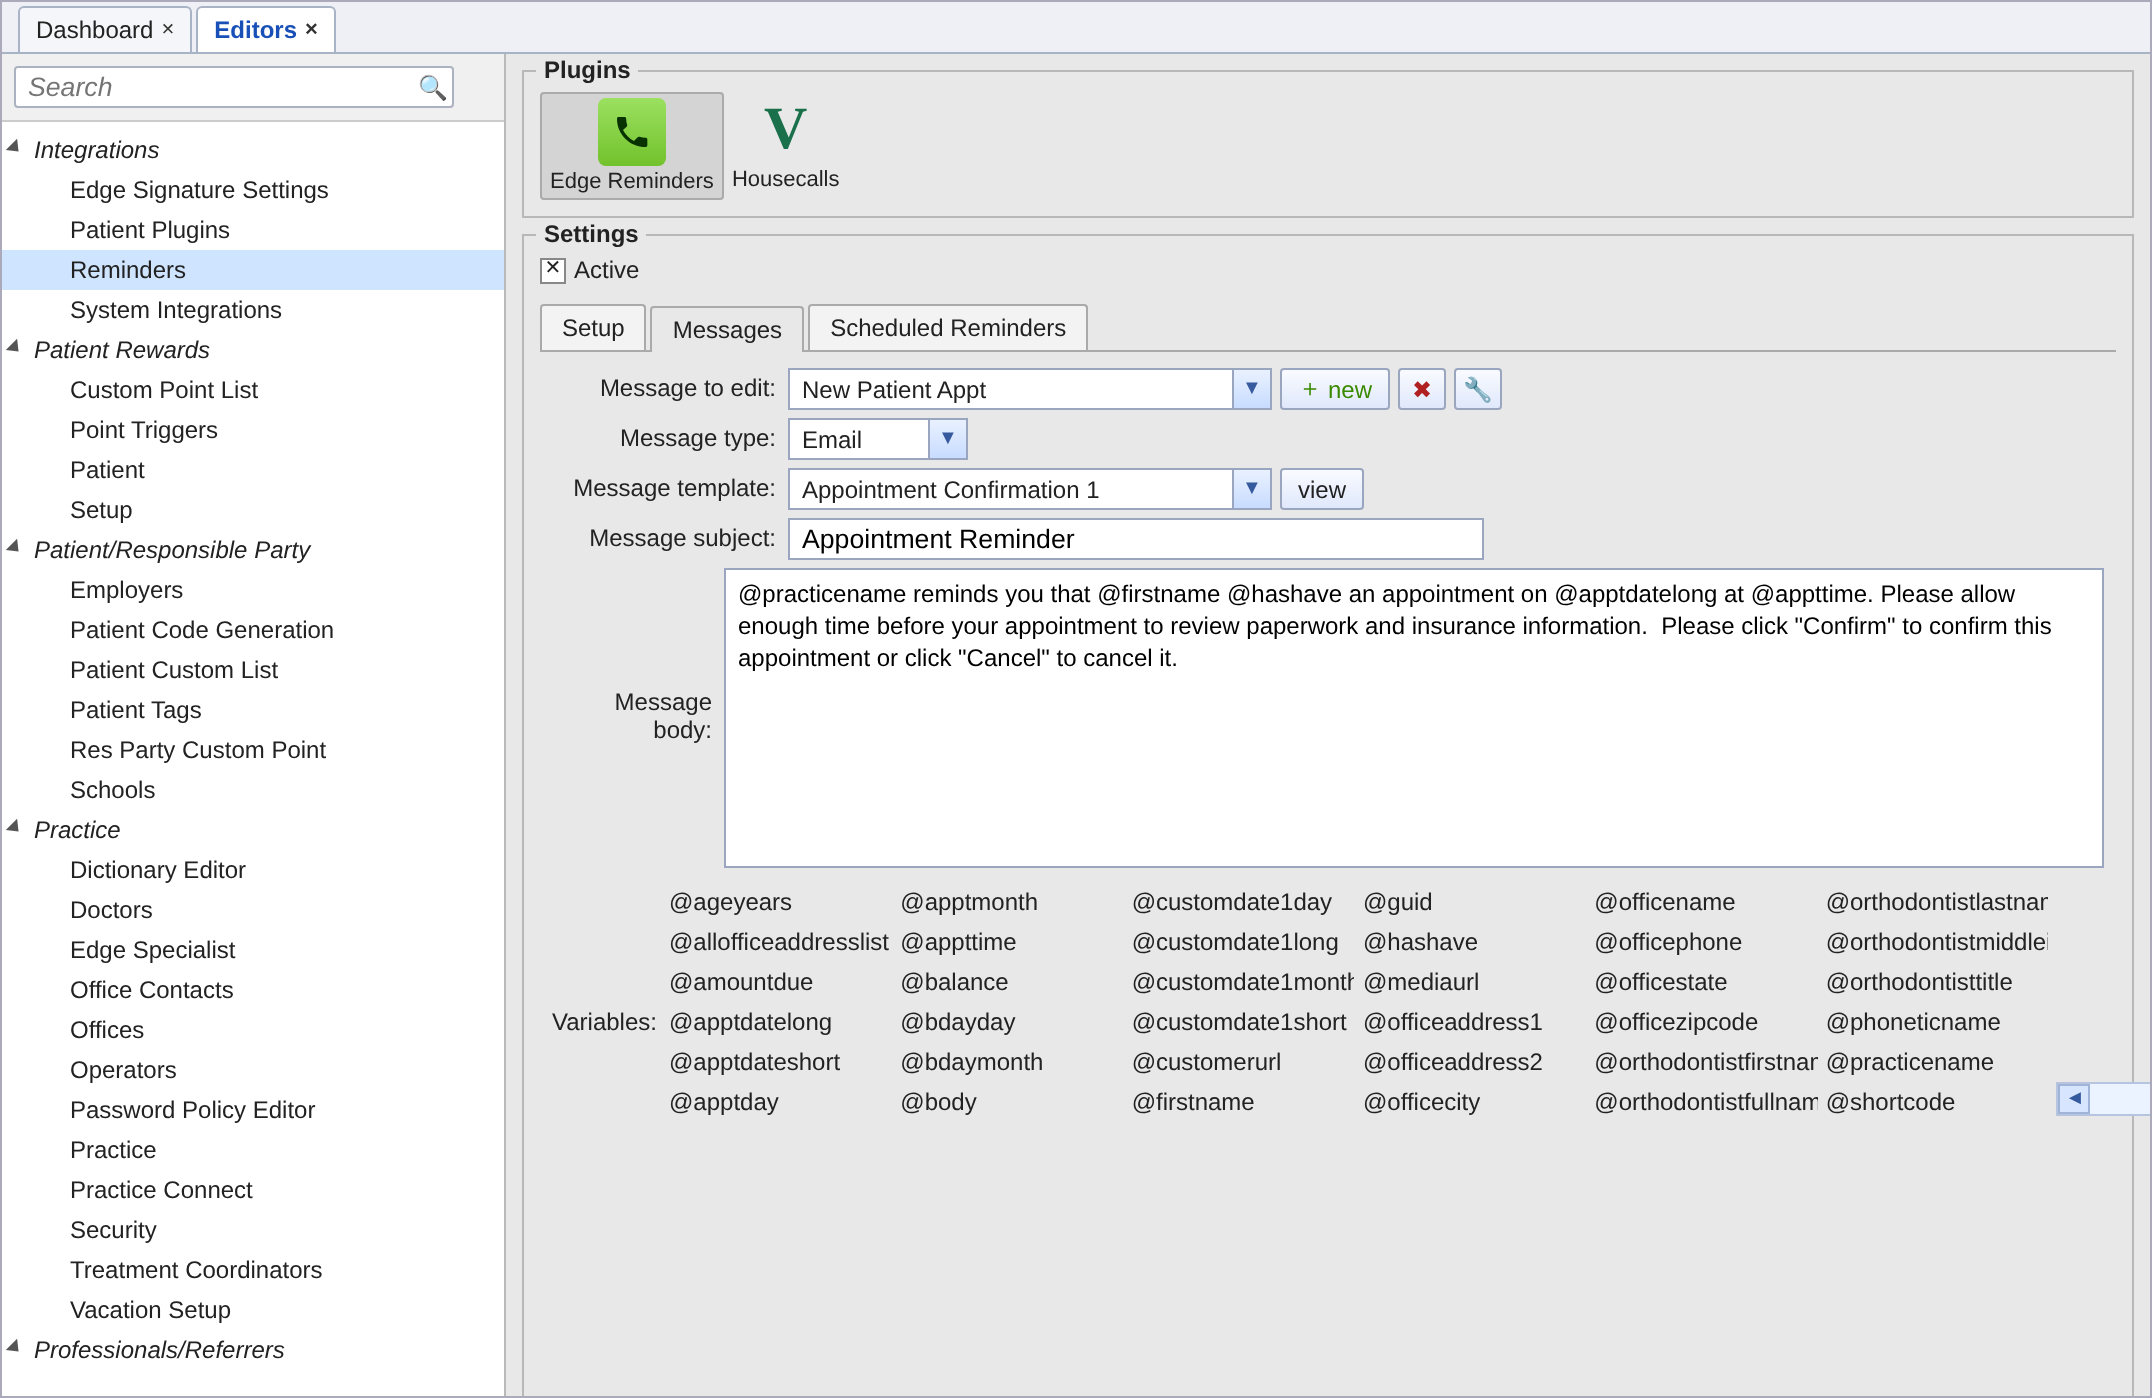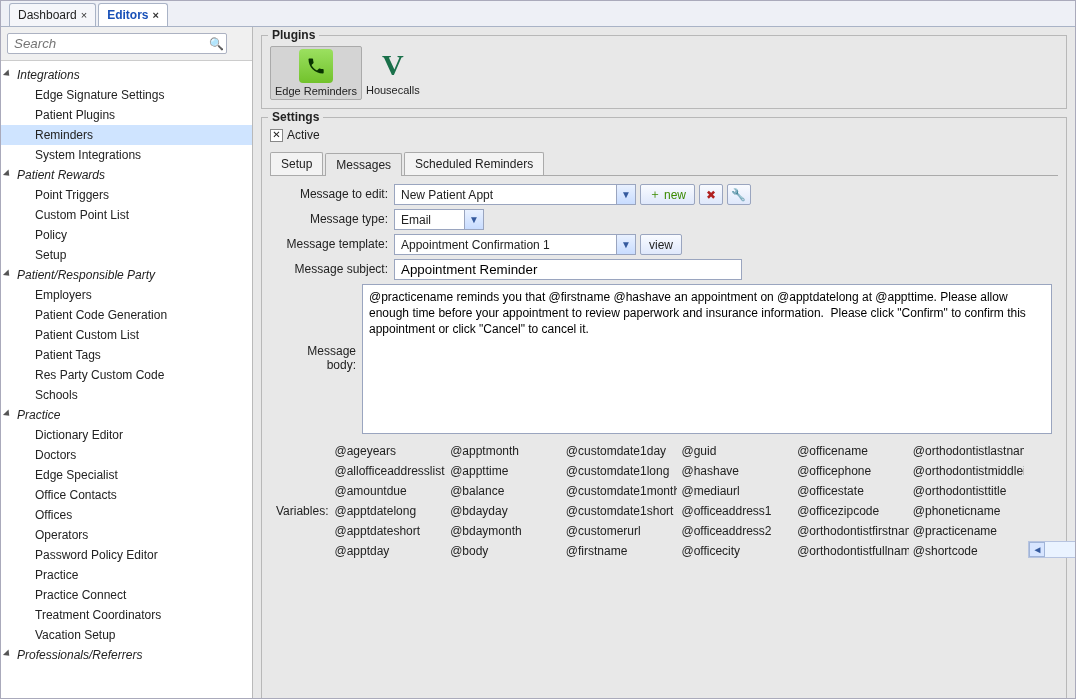--- a/index.html
+++ b/index.html
@@ -99,41 +99,42 @@
         <input class="search-input" placeholder="Search" style="">
         <span class="mag">🔍</span>
       </div>
       <div class="tree" id="tree">
           <div class="tree-head">Integrations</div>
           <div class="tree-item">Edge Signature Settings</div>
           <div class="tree-item">Patient Plugins</div>
           <div class="tree-item sel">Reminders</div>
           <div class="tree-item">System Integrations</div>
           <div class="tree-head">Patient Rewards</div>
+          <div class="tree-item">Custom Point List</div>
           <div class="tree-item">Point Triggers</div>
-          <div class="tree-item">Custom Point List</div>
-          <div class="tree-item">Policy</div>
+          <div class="tree-item">Patient</div>
           <div class="tree-item">Setup</div>
           <div class="tree-head">Patient/Responsible Party</div>
           <div class="tree-item">Employers</div>
           <div class="tree-item">Patient Code Generation</div>
           <div class="tree-item">Patient Custom List</div>
           <div class="tree-item">Patient Tags</div>
-          <div class="tree-item">Res Party Custom Code</div>
+          <div class="tree-item">Res Party Custom Point</div>
           <div class="tree-item">Schools</div>
           <div class="tree-head">Practice</div>
           <div class="tree-item">Dictionary Editor</div>
           <div class="tree-item">Doctors</div>
           <div class="tree-item">Edge Specialist</div>
           <div class="tree-item">Office Contacts</div>
           <div class="tree-item">Offices</div>
           <div class="tree-item">Operators</div>
           <div class="tree-item">Password Policy Editor</div>
           <div class="tree-item">Practice</div>
           <div class="tree-item">Practice Connect</div>
+          <div class="tree-item">Security</div>
           <div class="tree-item">Treatment Coordinators</div>
           <div class="tree-item">Vacation Setup</div>
           <div class="tree-head">Professionals/Referrers</div>
         </div>
     </div>
 
     <div class="content">
 
       <div class="frame">
         <div class="frame-title">Plugins</div>

